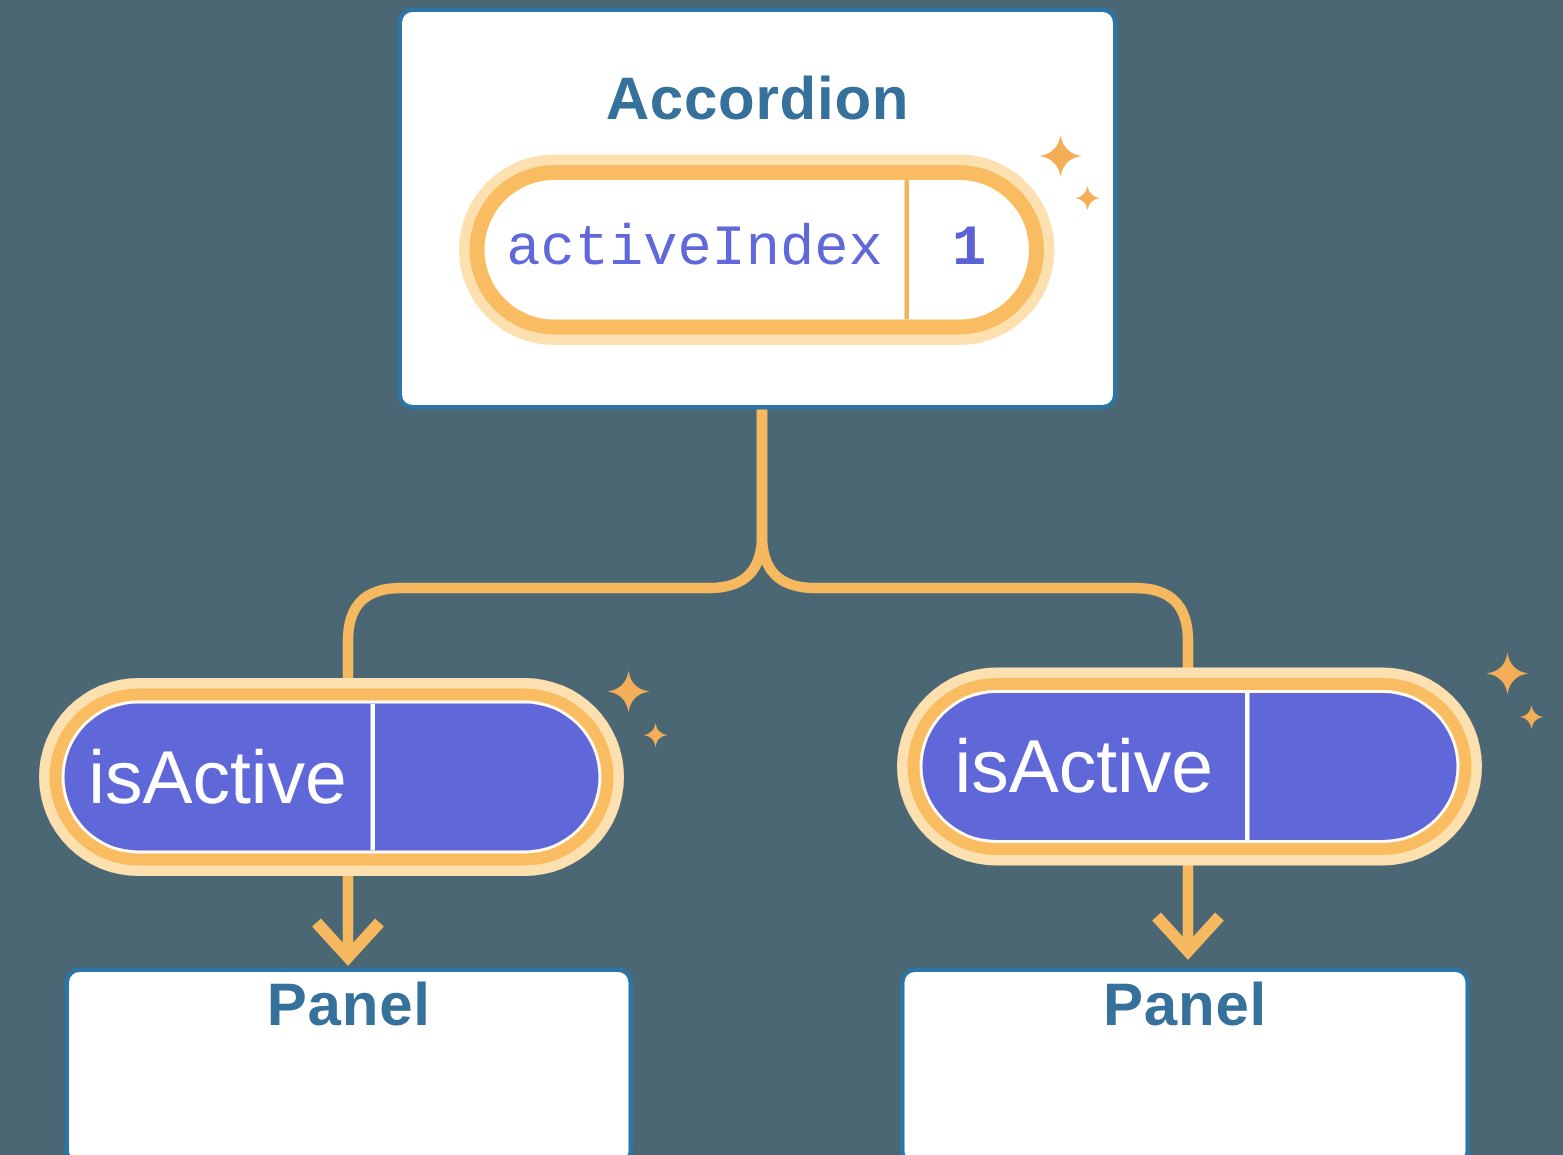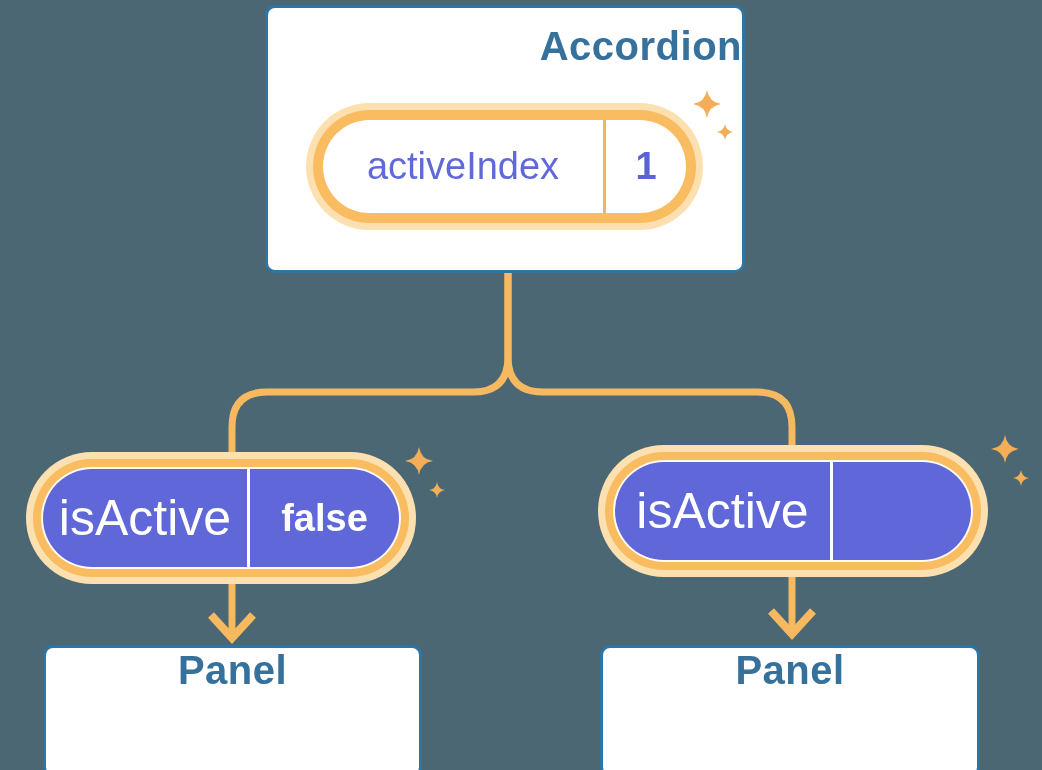--- a/index.html
+++ b/index.html
@@ -11,38 +11,38 @@
   svg.layer{position:absolute;left:0;top:0;width:1042px;height:770px;pointer-events:none;}
   #connector-layer{z-index:1;}
   #sparkle-layer{z-index:3;}
 
   .card{
     position:absolute;background:#ffffff;border:3px solid #2D75A4;border-radius:10px;
     box-sizing:border-box;z-index:2;
   }
   .root-card{left:265px;top:5px;width:480px;height:268px;}
   .card-title{
-    margin-top:16px;text-align:right;font-size:40px;font-weight:600;
+    margin-top:36px;text-align:center;font-size:40px;font-weight:600;
     color:#35719B;letter-spacing:.5px;
   }
   .panel-card{width:379px;height:132px;display:flex;align-items:flex-start;justify-content:center;}
   .panel-left{left:43px;top:645px;}
   .panel-right{left:600px;top:645px;width:380px;}
   .panel-label{font-size:40px;font-weight:600;color:#35719B;letter-spacing:.5px;}
 
   
   .pill-ring{
     position:absolute;border-radius:999px;background:#F9BC61;
     box-shadow:0 0 0 7px #FDE0B0;z-index:2;
   }
   .pill-inner{
     position:absolute;inset:10px;border-radius:999px;display:flex;align-items:stretch;
     overflow:hidden;
   }
-  .state-ring{left:45px;top:102px;width:383px;height:113px;}   
+  .state-ring{left:45px;top:102px;width:383px;height:113px;font-family:Liberation Mono, monospace;}   
   .state-inner{background:#ffffff;}
   .cell{display:flex;align-items:center;justify-content:center;}
   .state-name-cell{width:280px;font-size:38px;color:#6169DA;}
   .state-divider{width:3px;background:#F2B45C;}
   .state-value-cell{flex:1;font-size:38px;font-weight:700;color:#5B63D4;}
 
   .prop-ring{width:376px;height:118px;}
   .prop-ring-left{left:33px;top:459px;}
   .prop-ring-right{left:605px;top:452px;}
   .prop-inner{background:#6067D8;box-shadow:0 0 0 2px rgba(255,255,255,.92);}
@@ -78,21 +78,20 @@
         <div class="state-divider"></div>
         <div class="cell state-value-cell">1</div>
       </div>
     </div>
   </div>
 
   <div class="pill-ring prop-ring prop-ring-left">
     <div class="pill-inner prop-inner">
       <div class="cell prop-name-cell prop-name-left">isActive</div>
       <div class="prop-divider"></div>
-      <div class="cell prop-value-cell">false</div>
     </div>
   </div>
 
   <div class="pill-ring prop-ring prop-ring-right">
     <div class="pill-inner prop-inner">
       <div class="cell prop-name-cell prop-name-right">isActive</div>
       <div class="prop-divider"></div>
     </div>
   </div>
 

